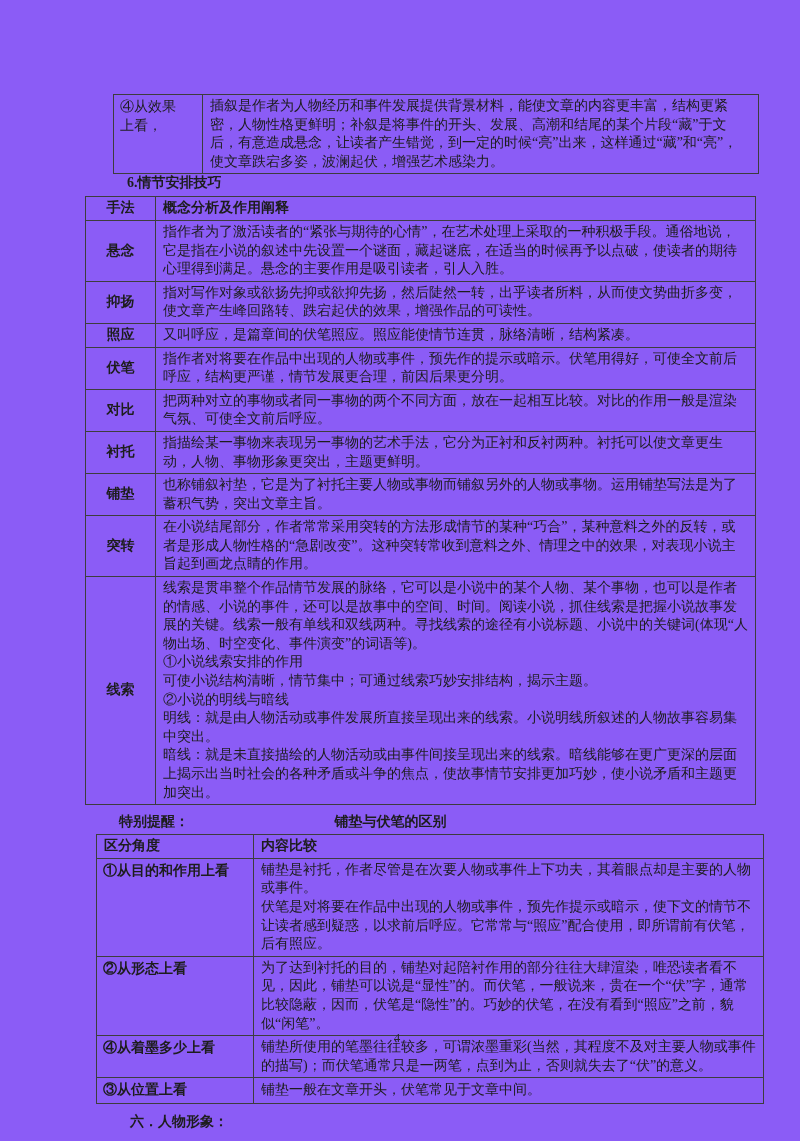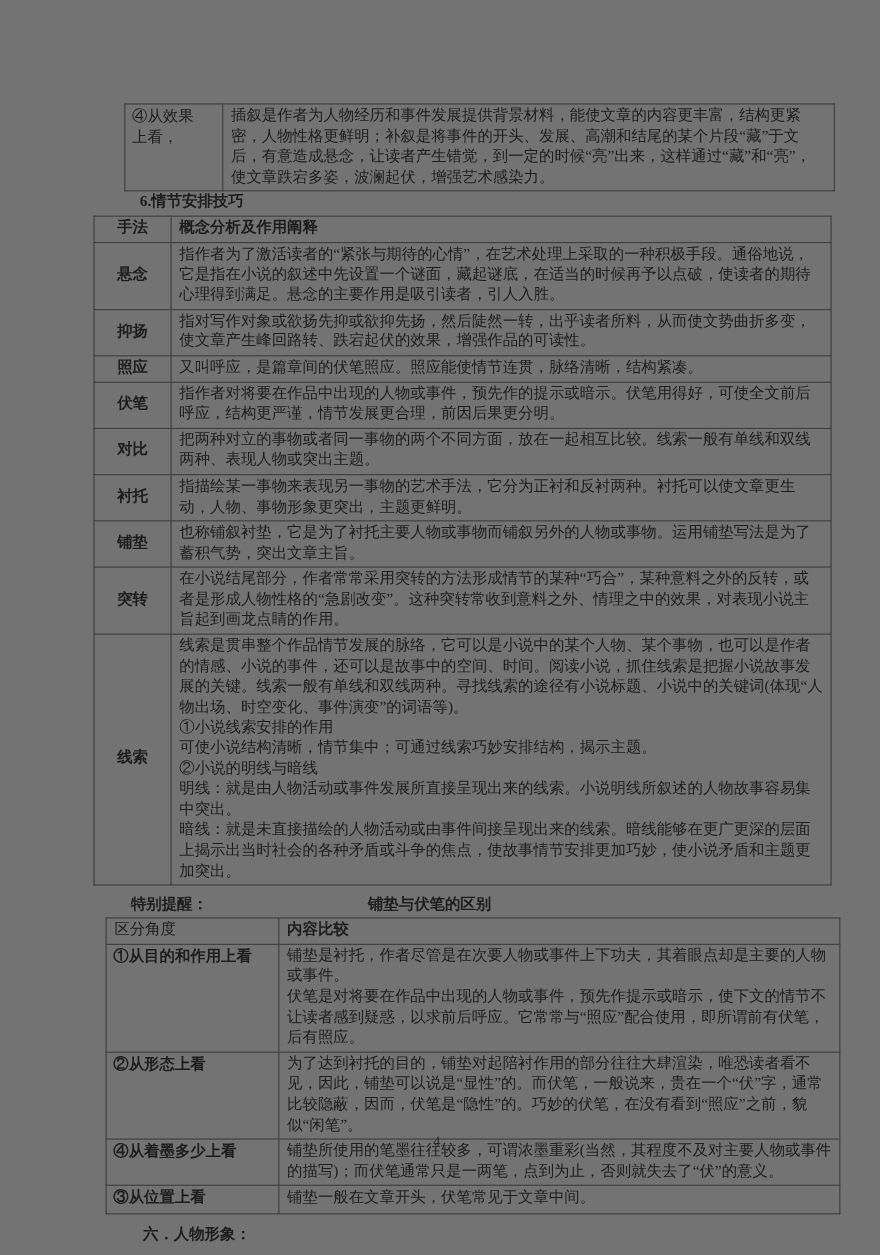--- a/index.html
+++ b/index.html
@@ -1,19 +1,19 @@
 <!DOCTYPE html>
 <html><head>
 <meta charset="utf-8">
 <style>
   html,body{margin:0;padding:0;background:#ffffff;}
   .page{
     position:relative;
     width:800px;height:1141px;
-    background:#737373;
+    background:#8b5cf6;
     font-family:"Liberation Serif","DejaVu Serif",serif;
     color:#1d1d1d;
     overflow:hidden;
   }
   table.tbl{
     border-collapse:collapse;
     table-layout:fixed;
   }
   table.tbl td{
     border:1px solid #3d3d3d;
@@ -33,21 +33,21 @@
   .t-plot{margin:0 0 0 85px;width:671px;}
   .t-plot td.lbl{width:55px;text-align:center;font-weight:bold;padding:2px 2px;}
   .t-plot td.hdr1{width:55px;text-align:center;font-weight:bold;}
   .t-plot td.hdr2{font-weight:bold;}
   
   .reminder-line{margin:8px 0 3px 0;padding-left:119px;font-size:14px;font-weight:bold;}
   .reminder-line .ttl{margin-left:142px;}
   
   .t-cmp{margin:0 0 0 96px;width:668px;}
   .t-cmp td.lbl{width:142px;text-align:left;font-weight:bold;vertical-align:top;padding:3px 6px;}
-  .t-cmp td.hdr1{width:142px;font-weight:normal;}
+  .t-cmp td.hdr1{width:142px;font-weight:bold;}
   .t-cmp td.hdr2{font-weight:bold;}
   .p{margin:0;}
   .h7{margin:9px 0 0 130px;font-size:14px;font-weight:bold;}
   .pagenum{
     position:absolute;left:0;top:1030px;width:794px;
     text-align:center;font-size:13px;color:#2a2a2a;
   }
   .watermark{
     position:absolute;right:24px;top:1096px;
     display:flex;align-items:center;gap:2px;
@@ -104,21 +104,21 @@
     </tr>
     <tr>
       <td class="lbl">伏笔</td>
       <td>
         <div class="p">指作者对将要在作品中出现的人物或事件，预先作的提示或暗示。伏笔用得好，可使全文前后呼应，结构更严谨，情节发展更合理，前因后果更分明。</div>
       </td>
     </tr>
     <tr>
       <td class="lbl">对比</td>
       <td>
-        <div class="p">把两种对立的事物或者同一事物的两个不同方面，放在一起相互比较。线索一般有单线和双线两种、表现人物或突出主题。</div>
+        <div class="p">把两种对立的事物或者同一事物的两个不同方面，放在一起相互比较。对比的作用一般是渲染气氛、可使全文前后呼应。</div>
       </td>
     </tr>
     <tr>
       <td class="lbl">衬托</td>
       <td>
         <div class="p">指描绘某一事物来表现另一事物的艺术手法，它分为正衬和反衬两种。衬托可以使文章更生动，人物、事物形象更突出，主题更鲜明。</div>
       </td>
     </tr>
     <tr>
       <td class="lbl">铺垫</td>

